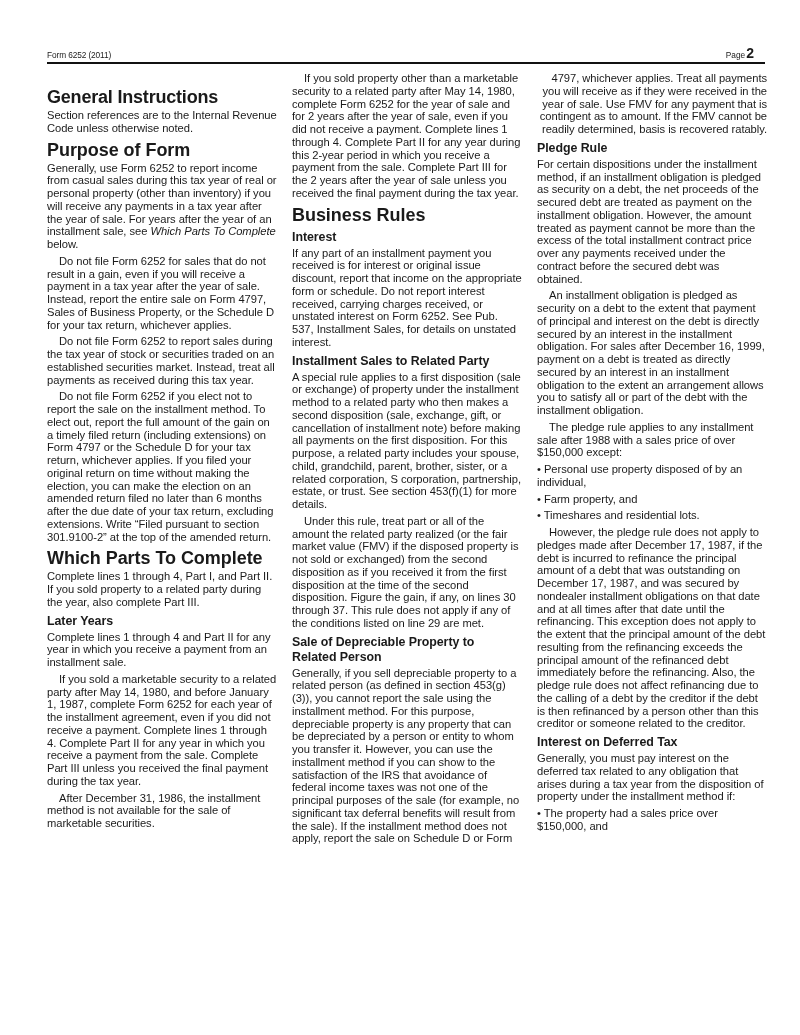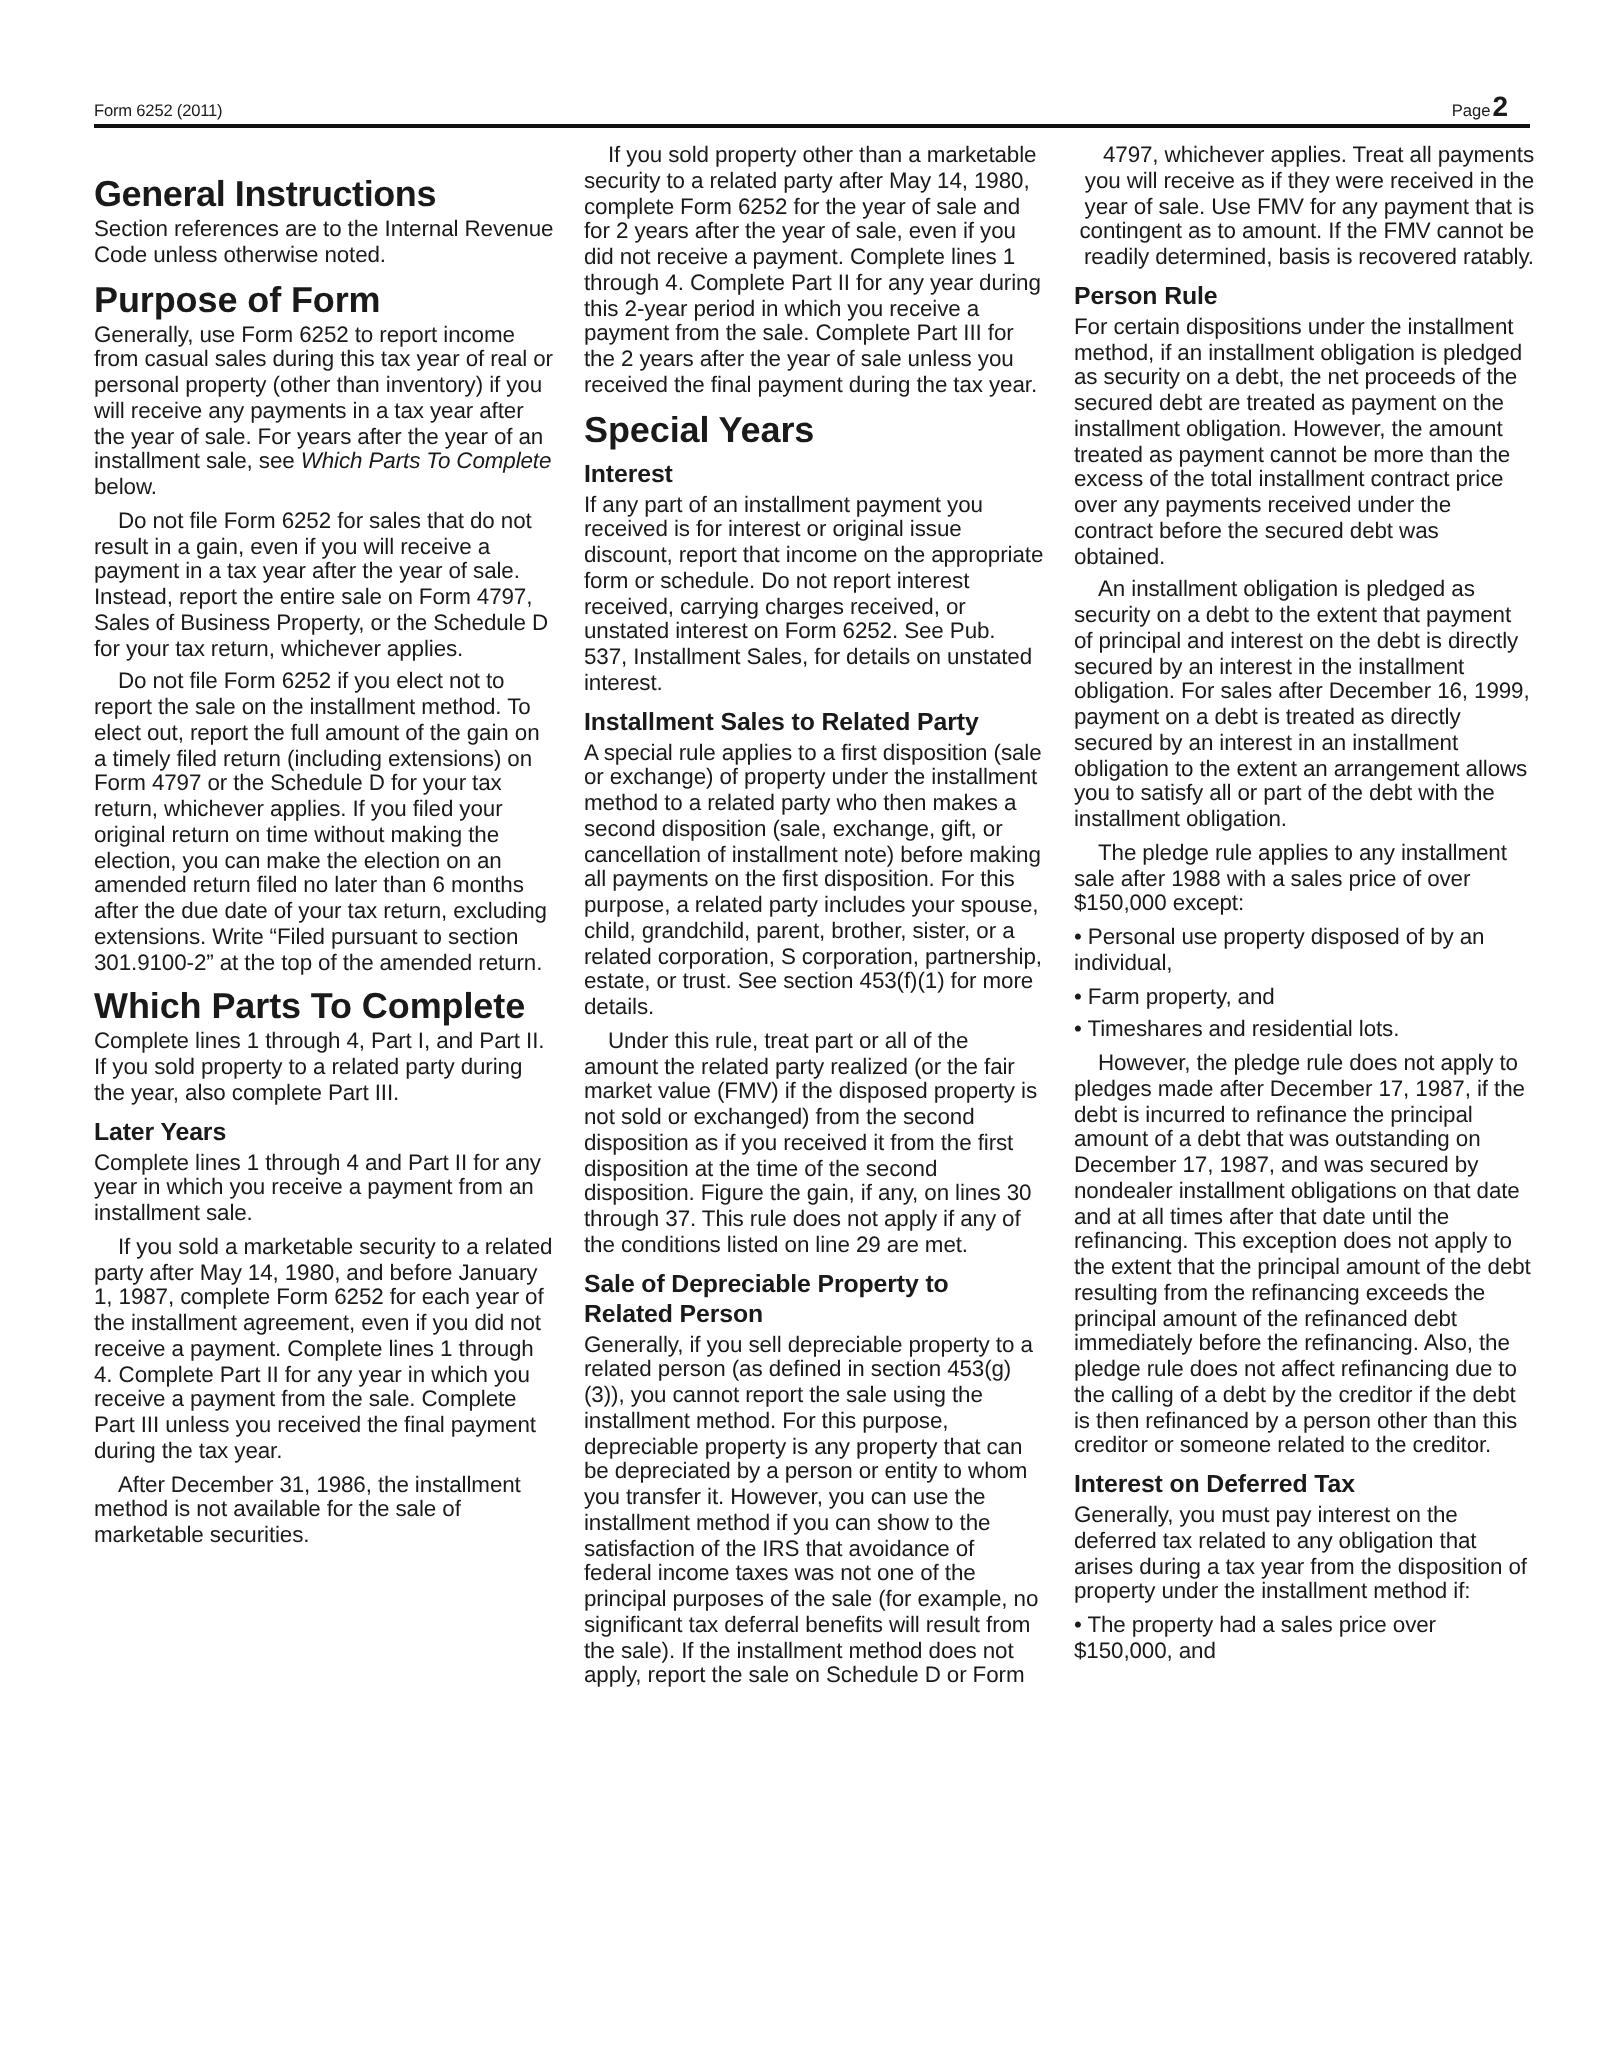--- a/index.html
+++ b/index.html
@@ -31,44 +31,45 @@
   <span class="page-no"><span>Page</span><b>2</b></span>
 </div>
 <div class="rule"></div>
 
 <div class="col c1">
   <div class="h1">General Instructions</div>
   <p>Section references are to the Internal Revenue Code unless otherwise noted.</p>
   <div class="h2">Purpose of Form</div>
   <p><span>Generally, use Form 6252 to report income from casual sales during this tax year of real or personal property (other than inventory) if you will receive any payments in a tax year after the year of sale. For years after the year of an installment sale, see </span><i>Which Parts To Complete</i><span> below.</span></p>
   <p class="ind">Do not file Form 6252 for sales that do not result in a gain, even if you will receive a payment in a tax year after the year of sale. Instead, report the entire sale on Form 4797, Sales of Business Property, or the Schedule D for your tax return, whichever applies.</p>
+  <p class="ind">Do not file Form 6252 to report sales during the tax year of stock or securities traded on an established securities market. Instead, treat all payments as received during this tax year.</p>
   <p class="ind">Do not file Form 6252 if you elect not to report the sale on the installment method. To elect out, report the full amount of the gain on a timely filed return (including extensions) on Form 4797 or the Schedule D for your tax return, whichever applies. If you filed your original return on time without making the election, you can make the election on an amended return filed no later than 6 months after the due date of your tax return, excluding extensions. Write “Filed pursuant to section 301.9100-2” at the top of the amended return.</p>
   <div class="h2">Which Parts To Complete</div>
   <p>Complete lines 1 through 4, Part I, and Part II. If you sold property to a related party during the year, also complete Part III.</p>
   <div class="h3">Later Years</div>
   <p>Complete lines 1 through 4 and Part II for any year in which you receive a payment from an installment sale.</p>
   <p class="ind">If you sold a marketable security to a related party after May 14, 1980, and before January 1, 1987, complete Form 6252 for each year of the installment agreement, even if you did not receive a payment. Complete lines 1 through 4. Complete Part II for any year in which you receive a payment from the sale. Complete Part III unless you received the final payment during the tax year.</p>
   <p class="ind">After December 31, 1986, the installment method is not available for the sale of marketable securities.</p>
 </div>
 
 <div class="col c2">
   <p class="ind">If you sold property other than a marketable security to a related party after May 14, 1980, complete Form 6252 for the year of sale and for 2 years after the year of sale, even if you did not receive a payment. Complete lines 1 through 4. Complete Part II for any year during this 2-year period in which you receive a payment from the sale. Complete Part III for the 2 years after the year of sale unless you received the final payment during the tax year.</p>
-  <div class="h2">Special Years</div>
+  <div class="h2">Business Rules</div>
   <div class="h3">Interest</div>
   <p>If any part of an installment payment you received is for interest or original issue discount, report that income on the appropriate form or schedule. Do not report interest received, carrying charges received, or unstated interest on Form 6252. See Pub. 537, Installment Sales, for details on unstated interest.</p>
   <div class="h3">Installment Sales to Related Party</div>
   <p>A special rule applies to a first disposition (sale or exchange) of property under the installment method to a related party who then makes a second disposition (sale, exchange, gift, or cancellation of installment note) before making all payments on the first disposition. For this purpose, a related party includes your spouse, child, grandchild, parent, brother, sister, or a related corporation, S corporation, partnership, estate, or trust. See section 453(f)(1) for more details.</p>
   <p class="ind">Under this rule, treat part or all of the amount the related party realized (or the fair market value (FMV) if the disposed property is not sold or exchanged) from the second disposition as if you received it from the first disposition at the time of the second disposition. Figure the gain, if any, on lines 30 through 37. This rule does not apply if any of the conditions listed on line 29 are met.</p>
   <div class="h3">Sale of Depreciable Property to Related Person</div>
   <p>Generally, if you sell depreciable property to a related person (as defined in section 453(g)(3)), you cannot report the sale using the installment method. For this purpose, depreciable property is any property that can be depreciated by a person or entity to whom you transfer it. However, you can use the installment method if you can show to the satisfaction of the IRS that avoidance of federal income taxes was not one of the principal purposes of the sale (for example, no significant tax deferral benefits will result from the sale). If the installment method does not apply, report the sale on Schedule D or Form</p>
 </div>
 
 <div class="col c3">
   <p>4797, whichever applies. Treat all payments you will receive as if they were received in the year of sale. Use FMV for any payment that is contingent as to amount. If the FMV cannot be readily determined, basis is recovered ratably.</p>
-  <div class="h3">Person Rule</div>
+  <div class="h3">Pledge Rule</div>
   <p>For certain dispositions under the installment method, if an installment obligation is pledged as security on a debt, the net proceeds of the secured debt are treated as payment on the installment obligation. However, the amount treated as payment cannot be more than the excess of the total installment contract price over any payments received under the contract before the secured debt was obtained.</p>
   <p class="ind">An installment obligation is pledged as security on a debt to the extent that payment of principal and interest on the debt is directly secured by an interest in the installment obligation. For sales after December 16, 1999, payment on a debt is treated as directly secured by an interest in an installment obligation to the extent an arrangement allows you to satisfy all or part of the debt with the installment obligation.</p>
   <p class="ind">The pledge rule applies to any installment sale after 1988 with a sales price of over $150,000 except:</p>
   <p class="bullet">• Personal use property disposed of by an individual,</p>
   <p class="bullet">• Farm property, and</p>
   <p class="bullet">• Timeshares and residential lots.</p>
   <p class="ind">However, the pledge rule does not apply to pledges made after December 17, 1987, if the debt is incurred to refinance the principal amount of a debt that was outstanding on December 17, 1987, and was secured by nondealer installment obligations on that date and at all times after that date until the refinancing. This exception does not apply to the extent that the principal amount of the debt resulting from the refinancing exceeds the principal amount of the refinanced debt immediately before the refinancing. Also, the pledge rule does not affect refinancing due to the calling of a debt by the creditor if the debt is then refinanced by a person other than this creditor or someone related to the creditor.</p>
   <div class="h3">Interest on Deferred Tax</div>
   <p>Generally, you must pay interest on the deferred tax related to any obligation that arises during a tax year from the disposition of property under the installment method if:</p>
   <p class="bullet">• The property had a sales price over $150,000, and</p>

